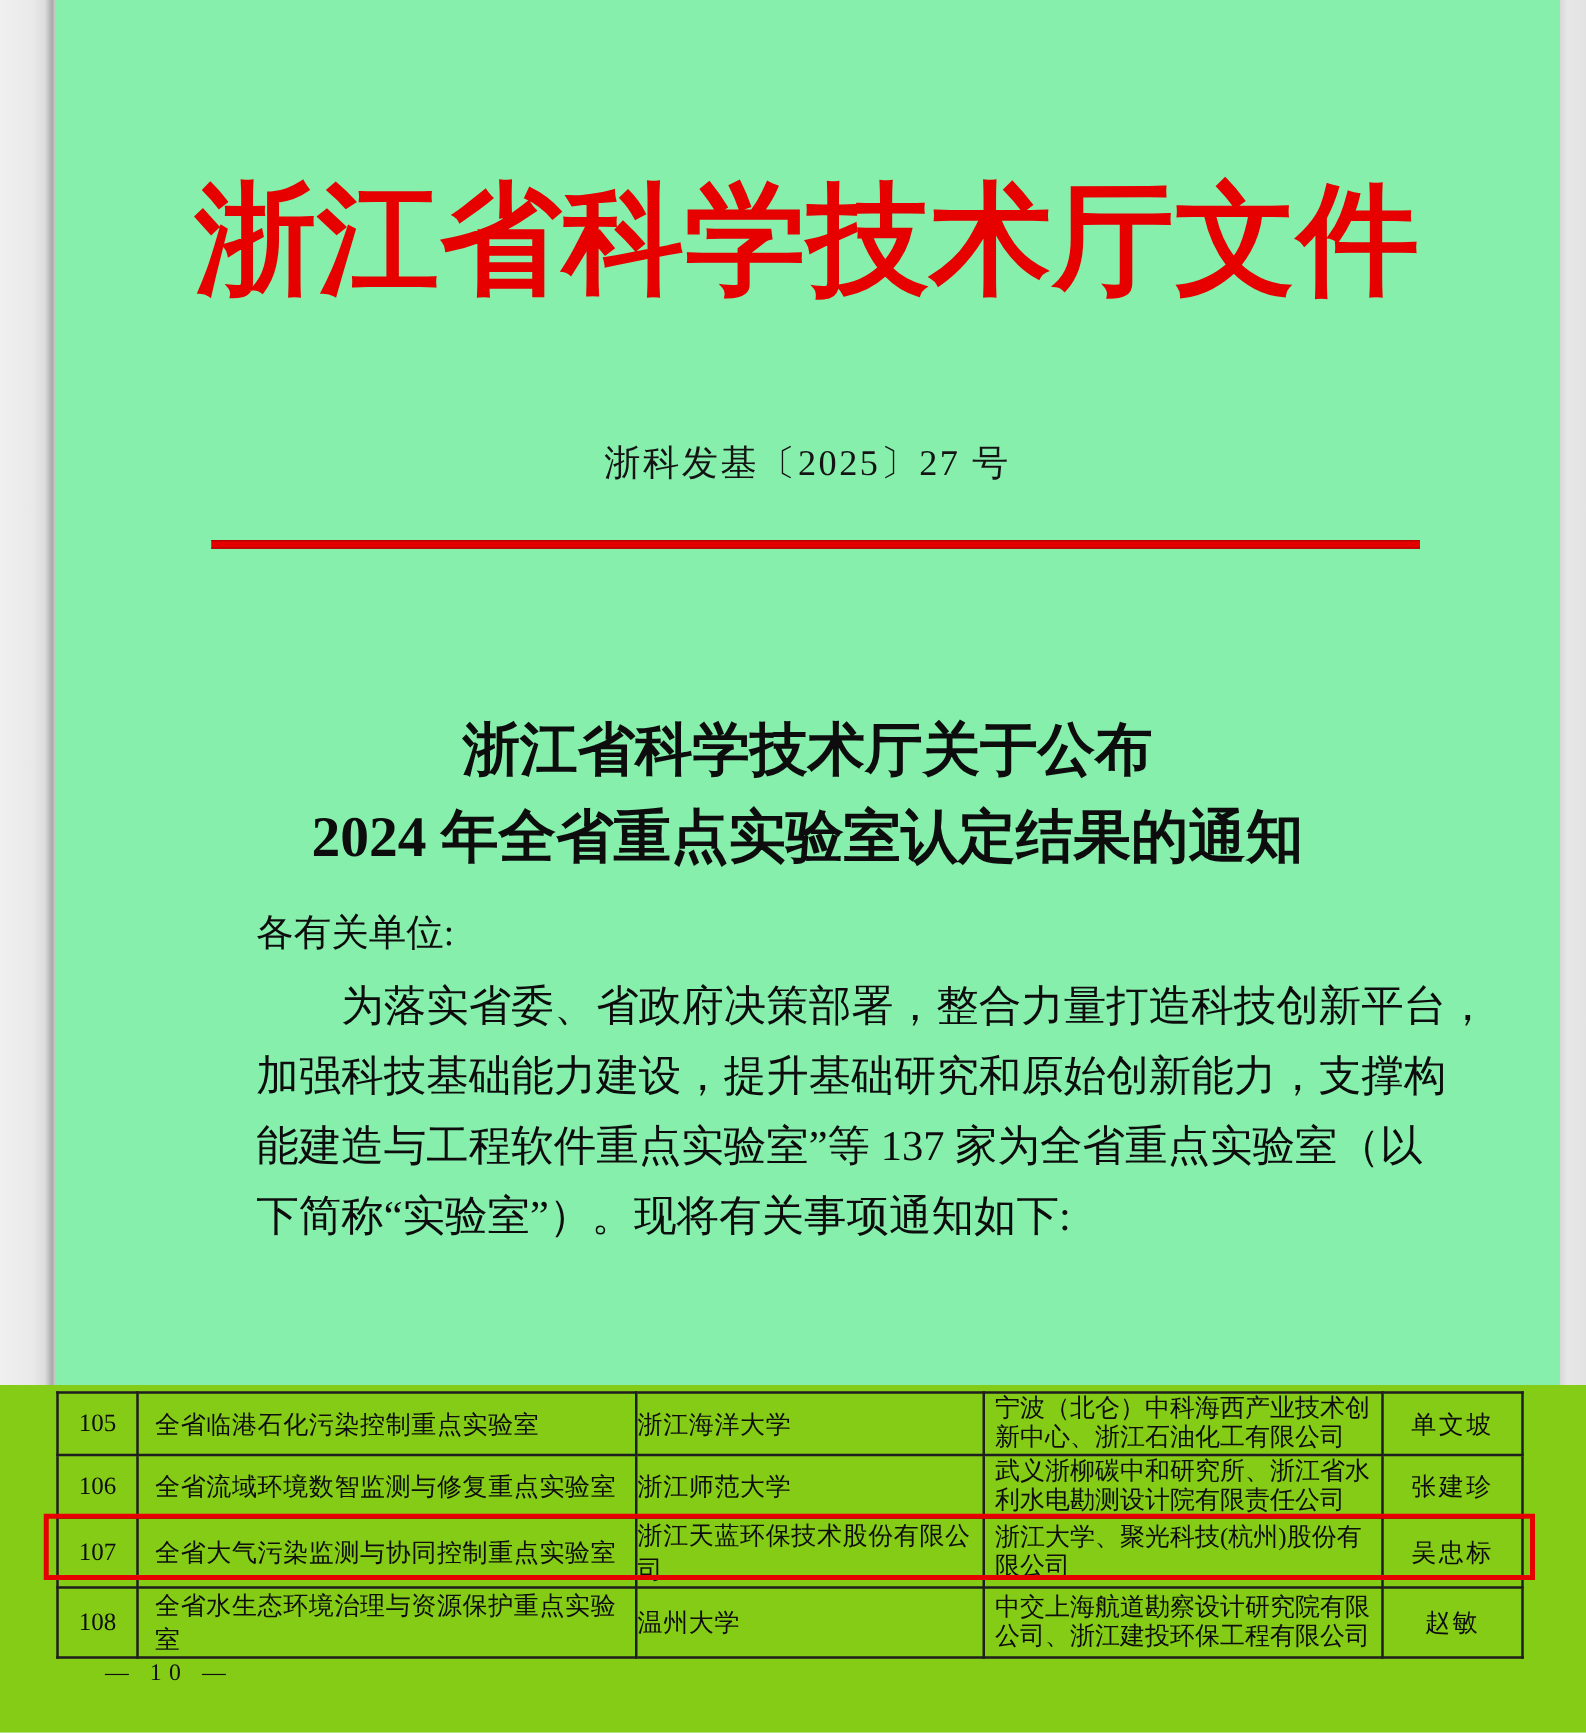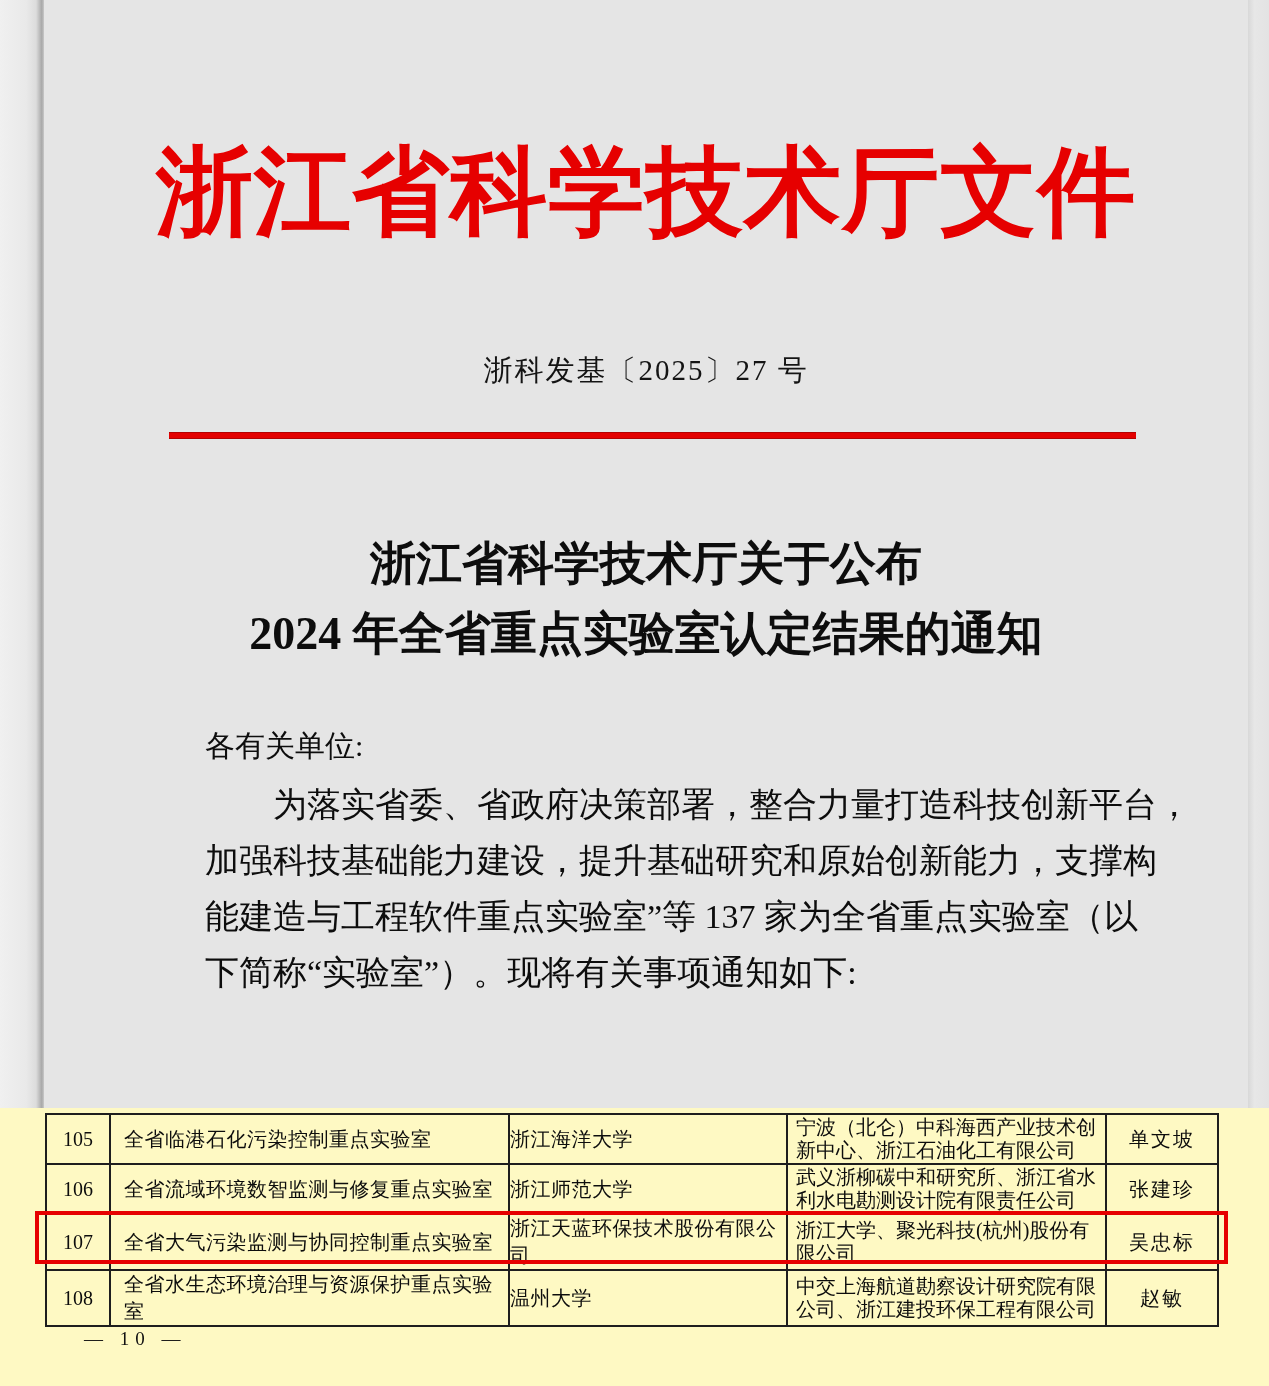--- a/index.html
+++ b/index.html
@@ -10,53 +10,53 @@
   .gutter-left{
     position:absolute; left:0; top:0; width:44px; height:1108px;
     background:linear-gradient(to right,#f0f0f0 0%,#e9e9e9 60%,#dcdcdc 82%,#a8a8a8 95%,#c9c9c9 100%);
   }
   .gutter-right{
     position:absolute; right:0; top:0; width:21px; height:1108px;
     background:linear-gradient(to right,#d8d8d8 0%,#e7e7e7 30%,#e3e3e3 100%);
   }
 
   
-  .page{ position:absolute; left:44px; top:0; width:1204px; height:1108px; background:#e5e5e5; }
+  .page{ position:absolute; left:44px; top:0; width:1204px; height:1108px; background:#86efac; }
 
   .masthead{
     position:absolute; top:128px; left:0; width:100%;
     text-align:center; font-size:97px; font-weight:bold; color:#e60000;
     letter-spacing:1px; white-space:nowrap;
   }
   .doc-number{
     position:absolute; top:351px; left:0; width:100%;
     text-align:center; font-size:29px; color:#141414; letter-spacing:2px;
   }
   .red-rule{
     position:absolute; top:432px; left:125px; width:967px; height:7px;
     background:#e30000; box-shadow:inset 0 1px 0 #b40000, inset 0 -1px 0 #b40000;
   }
   .notice-title{ position:absolute; left:0; width:100%; text-align:center;
-    font-weight:bold; font-size:46px; color:#0d0d0d; white-space:nowrap; }
+    font-weight:bold; font-size:46px; color:#0d0d0d; white-space:nowrap;margin-top:36px; }
   .notice-line1{ top:533px; }
   .notice-line2{ top:603px; }
 
   .salutation{ position:absolute; left:161px; top:726px; font-size:30px; color:#0d0d0d; }
 
   .body-block{ position:absolute; left:161px; top:782px; width:916px; }
   .body-line{
     height:56px; font-size:34px; color:#0d0d0d; white-space:nowrap;
     text-align:justify; text-align-last:justify; overflow:visible;
   }
   .body-line.first{ padding-left:68px; }
   .body-line.last{ text-align-last:left; }
 
   
   .table-section{
-    position:absolute; left:0; top:1108px; width:1269px; height:278px; background:#fef9c3;
+    position:absolute; left:0; top:1108px; width:1269px; height:278px; background:#84cc16;
   }
   table.results{
     position:absolute; left:45px; top:5px; width:1172px;
     border-collapse:collapse; table-layout:fixed;
   }
   table.results td{
     border:2px solid #1e1e1e; height:50px; vertical-align:middle;
     font-size:20px; color:#0d0d0d; overflow:hidden;
   }
   td.c-no{ text-align:center; }

